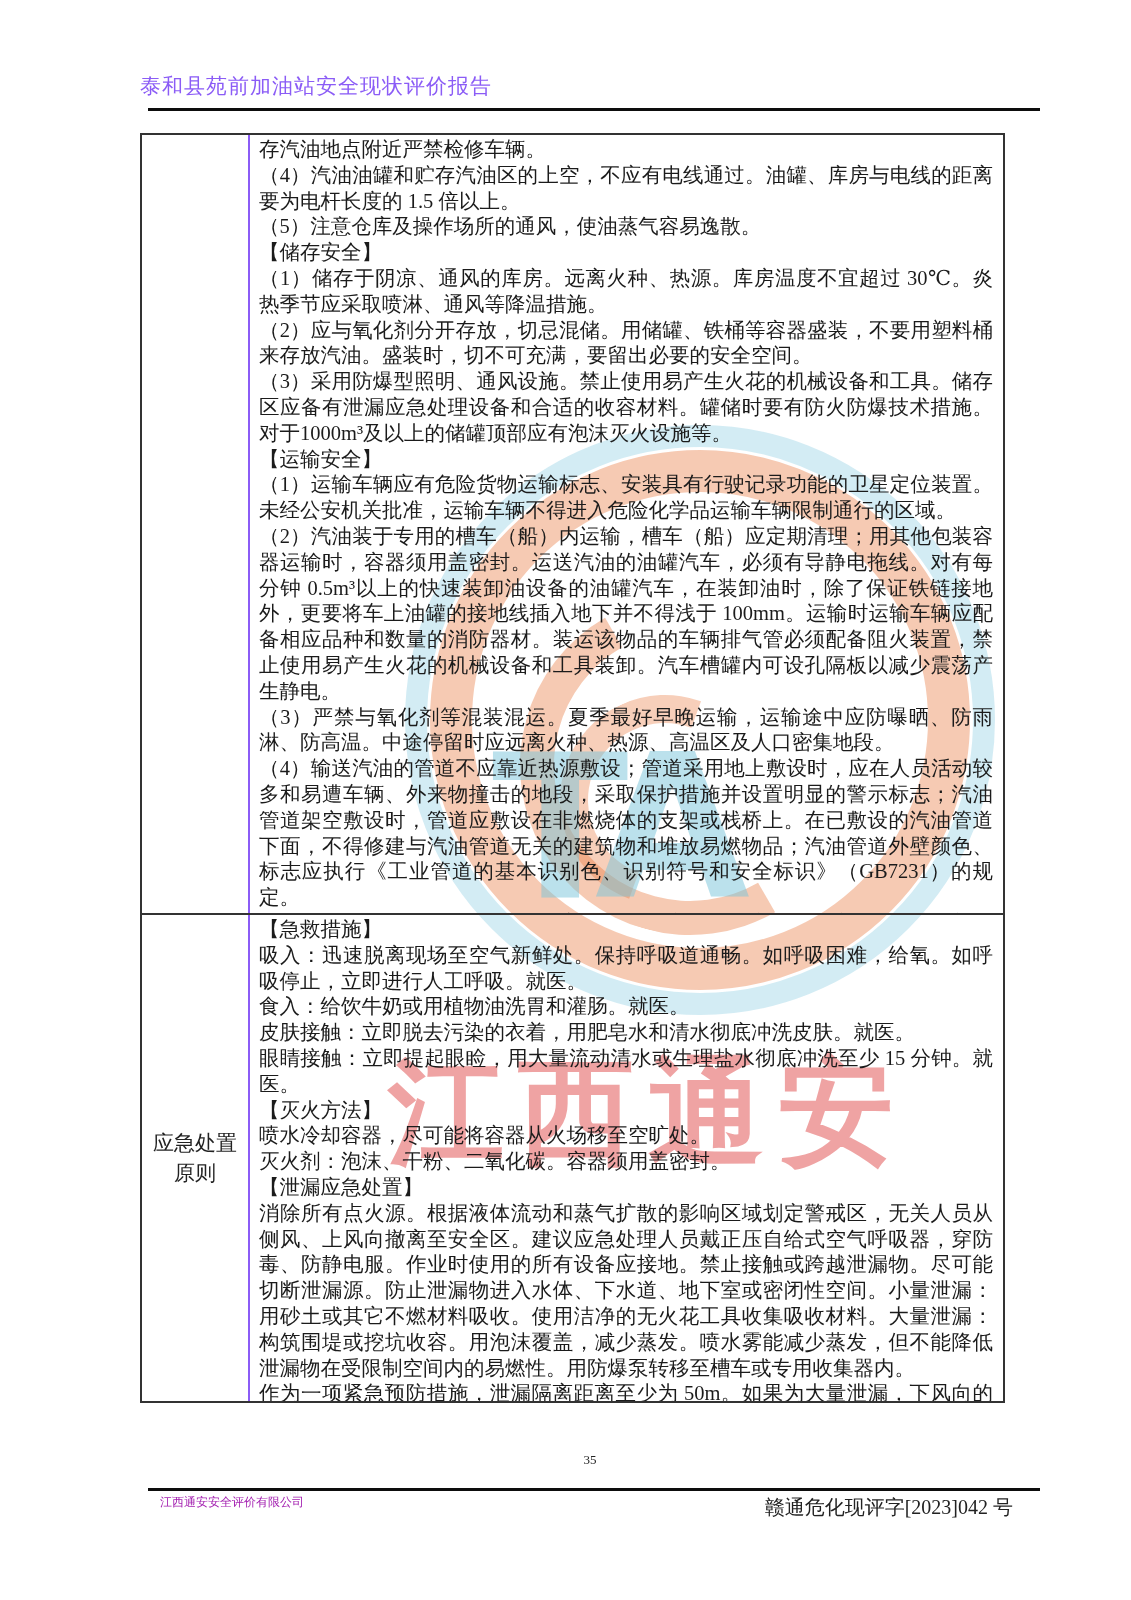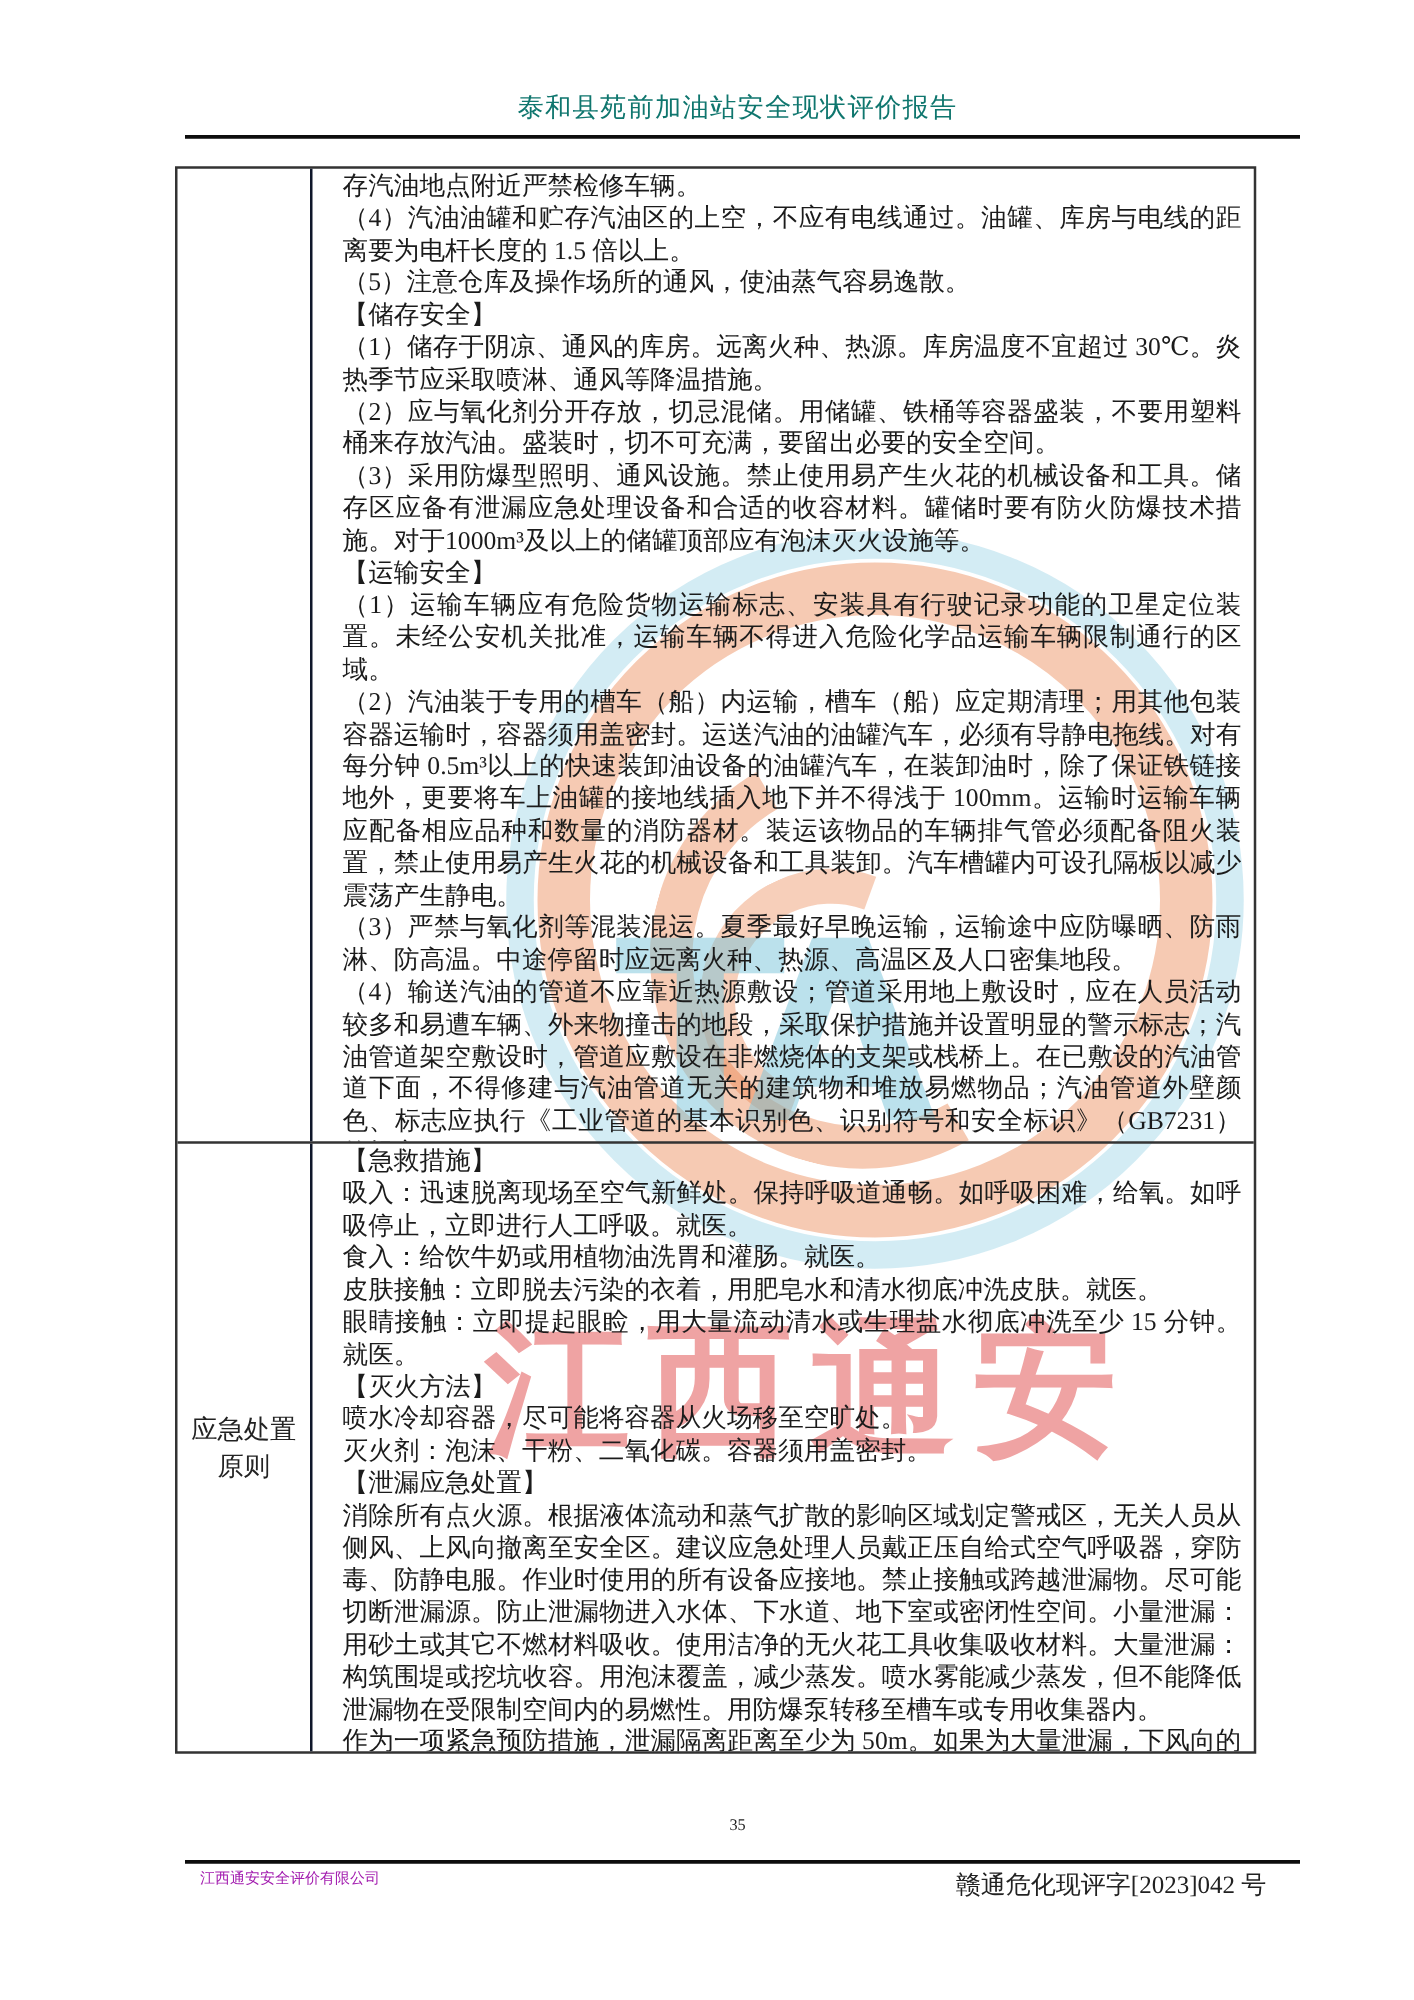--- a/index.html
+++ b/index.html
@@ -52,38 +52,38 @@
     font-family:Liberation Serif, serif;
     font-size:116px;line-height:1;font-weight:bold;
     letter-spacing:14px;white-space:nowrap;
     color:rgba(223,72,72,0.50);
   }
 
   
   .sheet{position:absolute;left:140px;top:0;width:900px;height:1600px;z-index:1;}
   .title{
     position:absolute;top:72px;left:0;width:100%;
-    text-align:center;font-size:21px;letter-spacing:1px;color:#0f766e;
+    font-size:21px;letter-spacing:1px;color:#8b5cf6;
   }
   .rule-top{position:absolute;top:108px;left:8px;width:892px;height:3px;background:#0d0d0d;}
 
   .tbl{
     position:absolute;top:133px;left:0;width:865px;
     border:2px solid #333;box-sizing:border-box;background:transparent;
   }
   .tr{display:flex;box-sizing:border-box;}
   .tr-split{border-top:2px solid #333;}
   .td-label{
-    flex:0 0 108px;border-right:2px solid #0f172a;box-sizing:border-box;
+    flex:0 0 108px;border-right:2px solid #8b5cf6;box-sizing:border-box;
     display:flex;flex-direction:column;justify-content:center;
     font-size:21px;line-height:30px;color:#222;text-align:center;
   }
   .td-body{
     flex:1 1 auto;box-sizing:border-box;overflow:hidden;
-    padding:2px 10px 0 24px;
+    padding:2px 10px 0 9px;
   }
   .row1{height:778px;}
   .row2{height:488px;}
   .td-body p{
     margin:0;font-size:20.5px;line-height:25.8px;
     text-align:justify;text-justify:inter-ideograph;color:#1b1b1b;
   }
 
   .page-num{
     position:absolute;top:1452px;left:0;width:100%;

